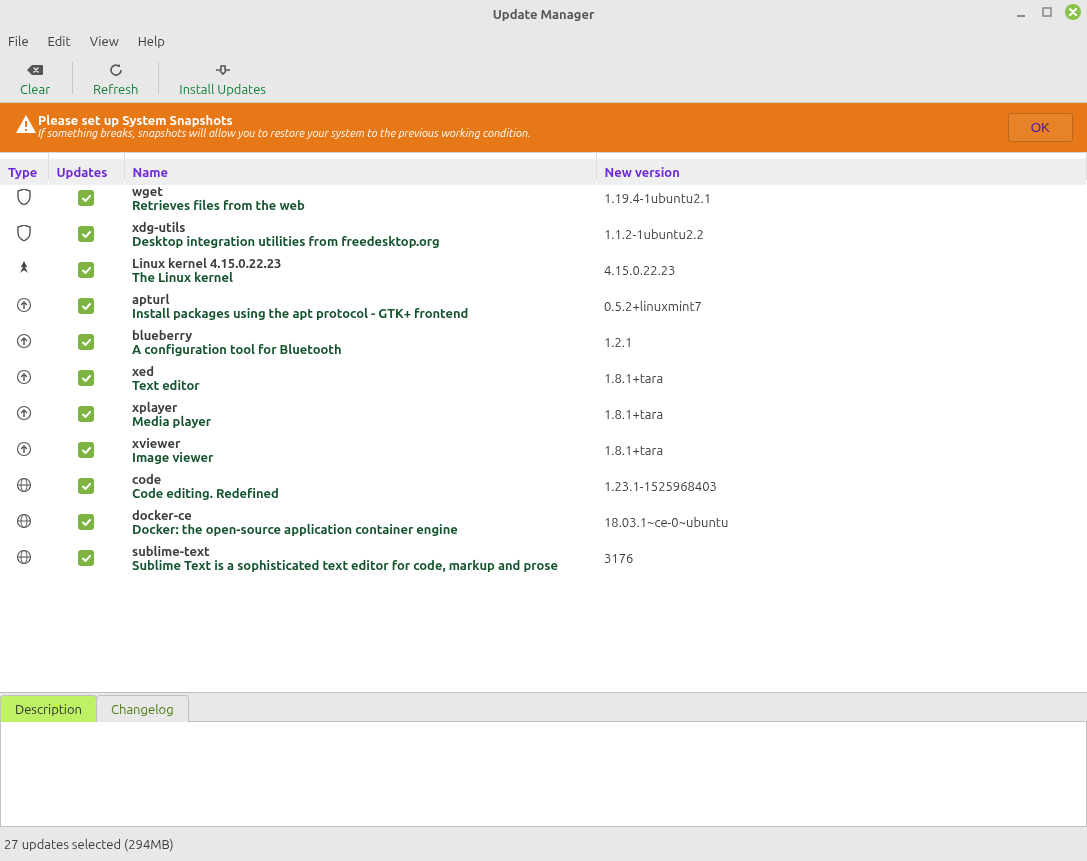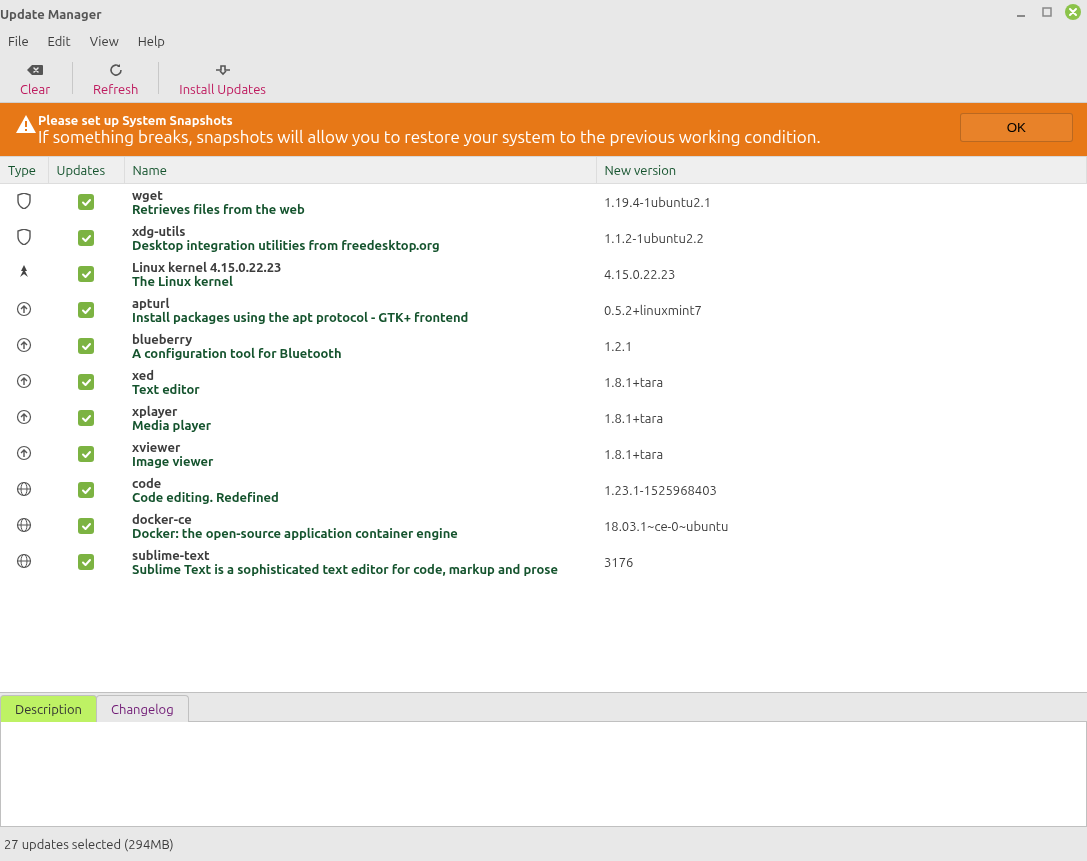--- a/index.html
+++ b/index.html
@@ -12,21 +12,21 @@
     height: 861px;
     overflow: hidden;
     display: flex;
     flex-direction: column;
   }
   .titlebar {
     height: 28px;
     background: #e8e8e8;
     display: flex;
     align-items: center;
-    justify-content: flex-start;
+    justify-content: center;
     position: relative;
   }
   .title-text {
     font-weight: bold;
     color: #555;
   }
   .window-controls {
     position: absolute;
     right: 6px;
     top: 4px;
@@ -57,21 +57,21 @@
     background:#e8e8e8;
     border-bottom:1px solid #d0d0d0;
     padding: 2px 0;
   }
   .tool-btn {
     display:flex;
     flex-direction:column;
     align-items:center;
     justify-content:center;
     padding:4px 18px;
-    color:#be185d;
+    color:#15803d;
     cursor:pointer;
     min-width:70px;
     position:relative;
   }
   .tool-btn .ticon { font-size:16px; height:20px; display:flex; align-items:center; }
   .tool-btn .tlabel { margin-top:2px; }
   .tool-sep {
     width:1px;
     background:#c8c8c8;
     margin:6px 2px;
@@ -82,49 +82,49 @@
     display:flex;
     align-items:flex-start;
     padding:10px 14px;
   }
   .banner-icon {
     width:24px; height:24px;
     flex:0 0 24px;
   }
   .banner-text { flex:1; }
   .banner-title { font-weight:bold; }
-  .banner-desc { font-size:17px; }
+  .banner-desc { font-size:11px;font-style:italic; }
   .banner-ok {
     background:rgba(255,255,255,0.08);
     border:1px solid rgba(0,0,0,0.2);
-    color:#000000;
-    padding:6px 46px;
+    color:#4c1d95;
+    padding:6px 22px;
     border-radius:3px;
     cursor:pointer;
   }
   .table-wrap {
     flex:1;
     background:#fff;
     overflow:auto;
     border-top:1px solid #d7d7d7;
   }
   table.updates {
     width:100%;
     border-collapse:collapse;
   }
   table.updates thead th {
     background:#efefef;
     text-align:left;
     padding:6px 8px;
-    font-weight:normal;
-    color:#14532d;
+    font-weight:bold;
+    color:#6d28d9;
     border-right:1px solid #ddd;
     border-bottom:1px solid #ddd;
     position:sticky;
-    top:0;
+    top:6px;
   }
   th.c-type { width:48px; }
   th.c-upgrade { width:76px; }
   th.c-name { width:472px; }
   td {
     padding:4px 8px;
     vertical-align:middle;
     color:#3c3c3c;
   }
   td.c-type { text-align:center; }
@@ -146,21 +146,21 @@
   }
   .tabs-row { display:flex; padding-top:2px; }
   .tab {
     padding:6px 14px;
     border:1px solid #c0c0c0;
     border-bottom:none;
     background:#e8e8e8;
     border-top-left-radius:4px;
     border-top-right-radius:4px;
     cursor:pointer;
-    color:#701a75;
+    color:#4d7c0f;
     margin-right:-1px;
   }
   .tab.active {
     background:#bef264;
     color:#333;
     position:relative;
     z-index:2;
   }
   .tab-content {
     height:106px;

